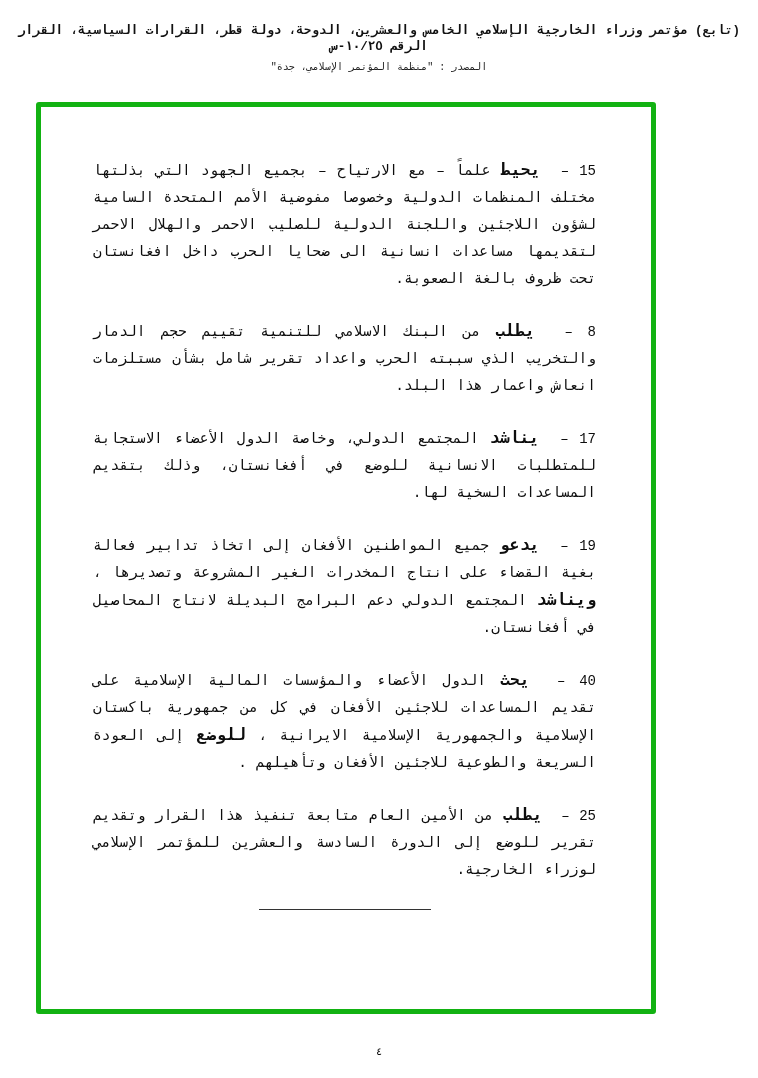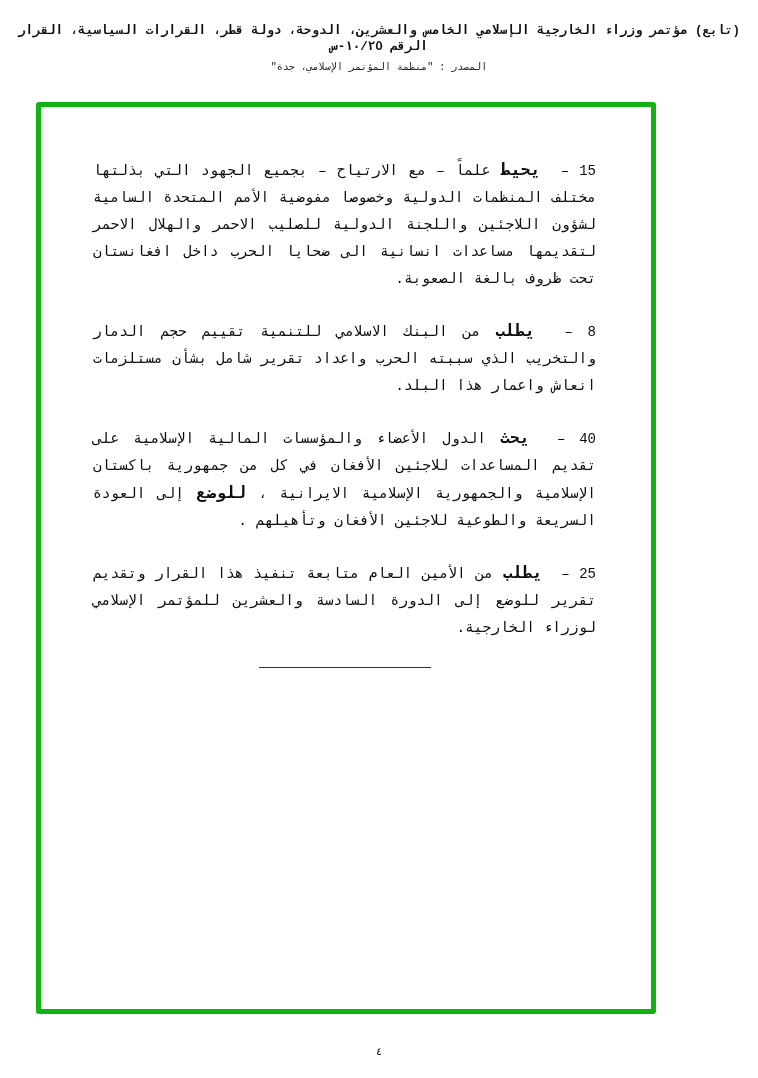--- a/index.html
+++ b/index.html
@@ -96,20 +96,22 @@
   <div class="doc-header">
     <div class="line1">(تابع) مؤتمر وزراء الخارجية الإسلامي الخامس والعشرين، الدوحة، دولة قطر، القرارات السياسية، القرار الرقم ١٠/٢٥-س</div>
     <div class="line2">المصدر :  "منظمة المؤتمر الإسلامي، جدة"</div>
   </div>
 
   <div class="green-frame" style="border-color: rgb(18, 178, 18);">
     <div class="frame-content">
 
     <div class="item"><span class="num">15 –  </span><span class="lead">يحيط</span><span class="body"> علماً – مع الارتياح – بجميع الجهود التي بذلتها مختلف المنظمات الدولية وخصوصا مفوضية الأمم المتحدة السامية لشؤون اللاجئين واللجنة الدولية للصليب الاحمر والهلال الاحمر لتقديمها مساعدات انسانية الى ضحايا الحرب داخل افغانستان تحت ظروف بالغة الصعوبة.</span></div>
         <div class="item"><span class="num">8 –  </span><span class="lead">يطلب</span><span class="body"> من البنك الاسلامي للتنمية تقييم حجم الدمار والتخريب الذي سببته الحرب واعداد تقرير شامل بشأن مستلزمات انعاش واعمار هذا البلد.</span></div>
+        <div class="item"><span class="num">17 –  </span><span class="lead">يناشد</span><span class="body"> المجتمع الدولي، وخاصة الدول الأعضاء الاستجابة للمتطلبات الانسانية للوضع في أفغانستان، وذلك بتقديم المساعدات السخية لها.</span></div>
+        <div class="item"><span class="num">19 –  </span><span class="lead">يدعو</span><span class="body"> جميع المواطنين الأفغان إلى اتخاذ تدابير فعالة بغية القضاء على انتاج المخدرات الغير المشروعة وتصديرها ، </span><span class="lead">ويناشد</span><span class="body"> المجتمع الدولي دعم البرامج البديلة لانتاج المحاصيل في أفغانستان.</span></div>
         <div class="item"><span class="num">40 –  </span><span class="lead">يحث</span><span class="body"> الدول الأعضاء والمؤسسات المالية الإسلامية على تقديم المساعدات للاجئين الأفغان في كل من جمهورية باكستان الإسلامية والجمهورية الإسلامية الايرانية ، </span><span class="lead">للوضع</span><span class="body"> إلى العودة السريعة والطوعية للاجئين الأفغان وتأهيلهم .</span></div>
         <div class="item"><span class="num">25 –  </span><span class="lead">يطلب</span><span class="body"> من الأمين العام متابعة تنفيذ هذا القرار وتقديم تقرير للوضع إلى الدورة السادسة والعشرين للمؤتمر الإسلامي لوزراء الخارجية.</span></div>
         <hr class="footer-separator">
       </div>
   </div>
 
   <div class="page-number">٤</div>
 
 </div>
 

